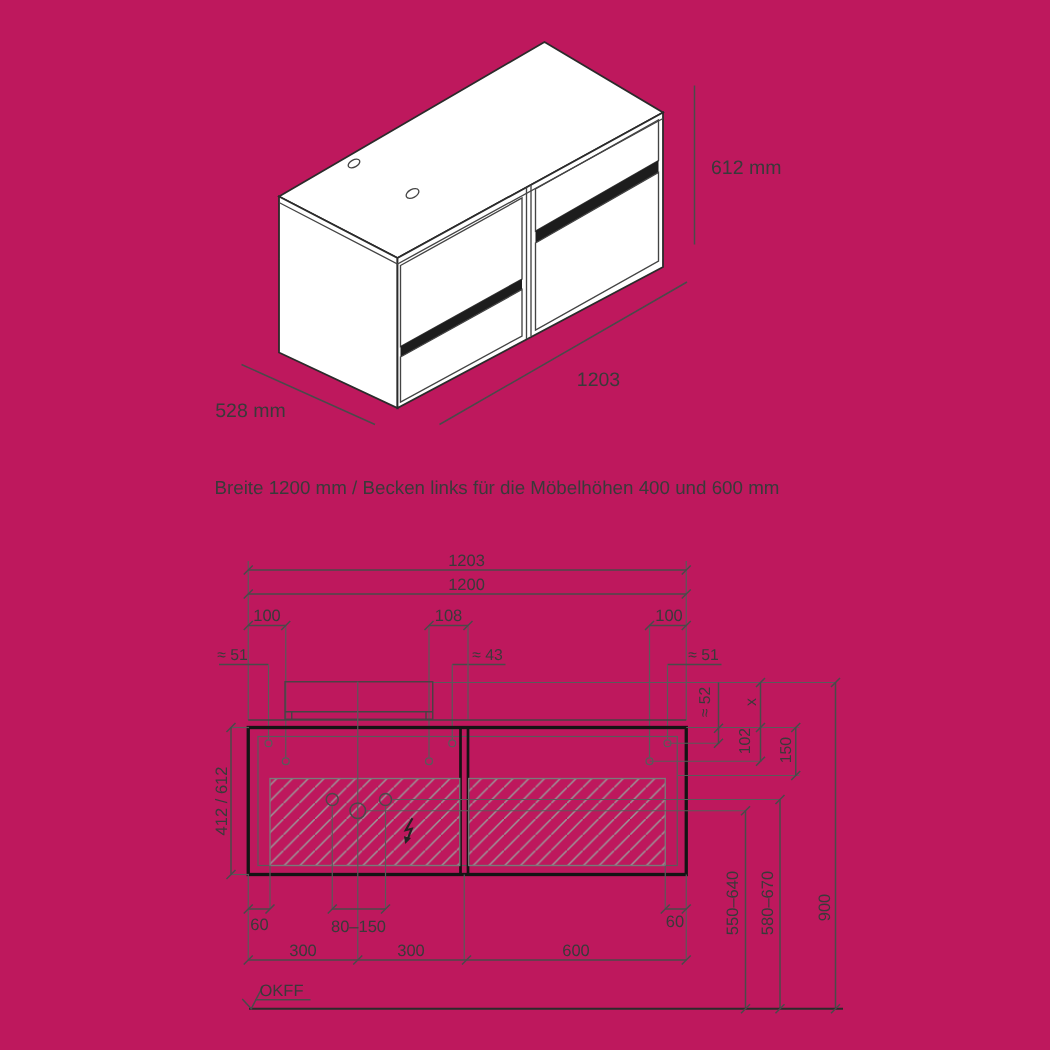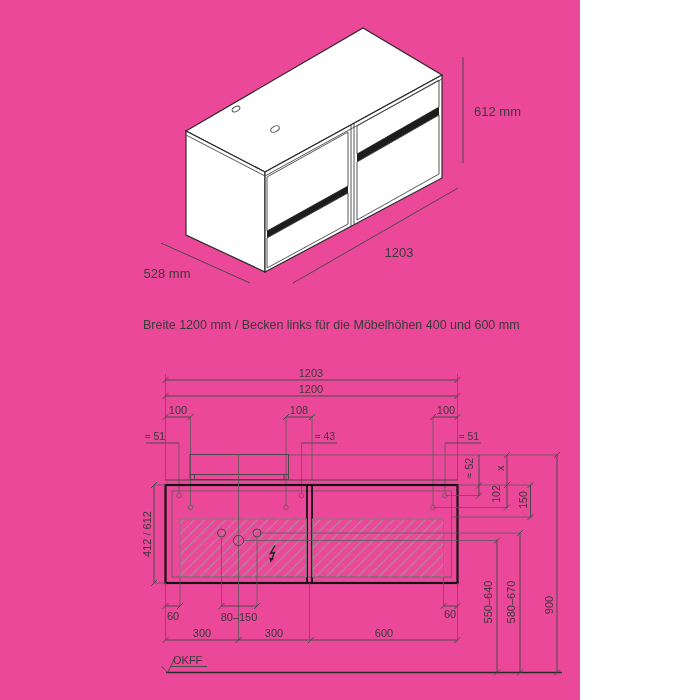--- a/index.html
+++ b/index.html
@@ -1,16 +1,16 @@
 <!DOCTYPE html>
 <html><head>
 <meta charset="utf-8">
 <style>
   html,body{margin:0;padding:0;background:#fff;}
-  #stage{position:relative;width:580px;height:700px;background:#ec4899;overflow:hidden;
+  #stage{position:relative;width:700px;height:700px;background:#be185d;overflow:hidden;
          font-family:"Liberation Sans", sans-serif;}
   svg{position:absolute;left:0;top:0;}
   text{fill:#3a3a3a;font-family:"Liberation Sans", sans-serif;}
   .dim{font-size:11px;}
   .dimsm{font-size:10.5px;}
   .iso-label{font-size:13px;}
   .note{font-size:12.5px;}
   .thin{stroke:#4a4a4a;stroke-width:1;fill:none;}
   .hair{stroke:#5a5a5a;stroke-width:0.8;fill:none;}
   .bold{stroke:#141414;stroke-width:2.2;fill:none;}

